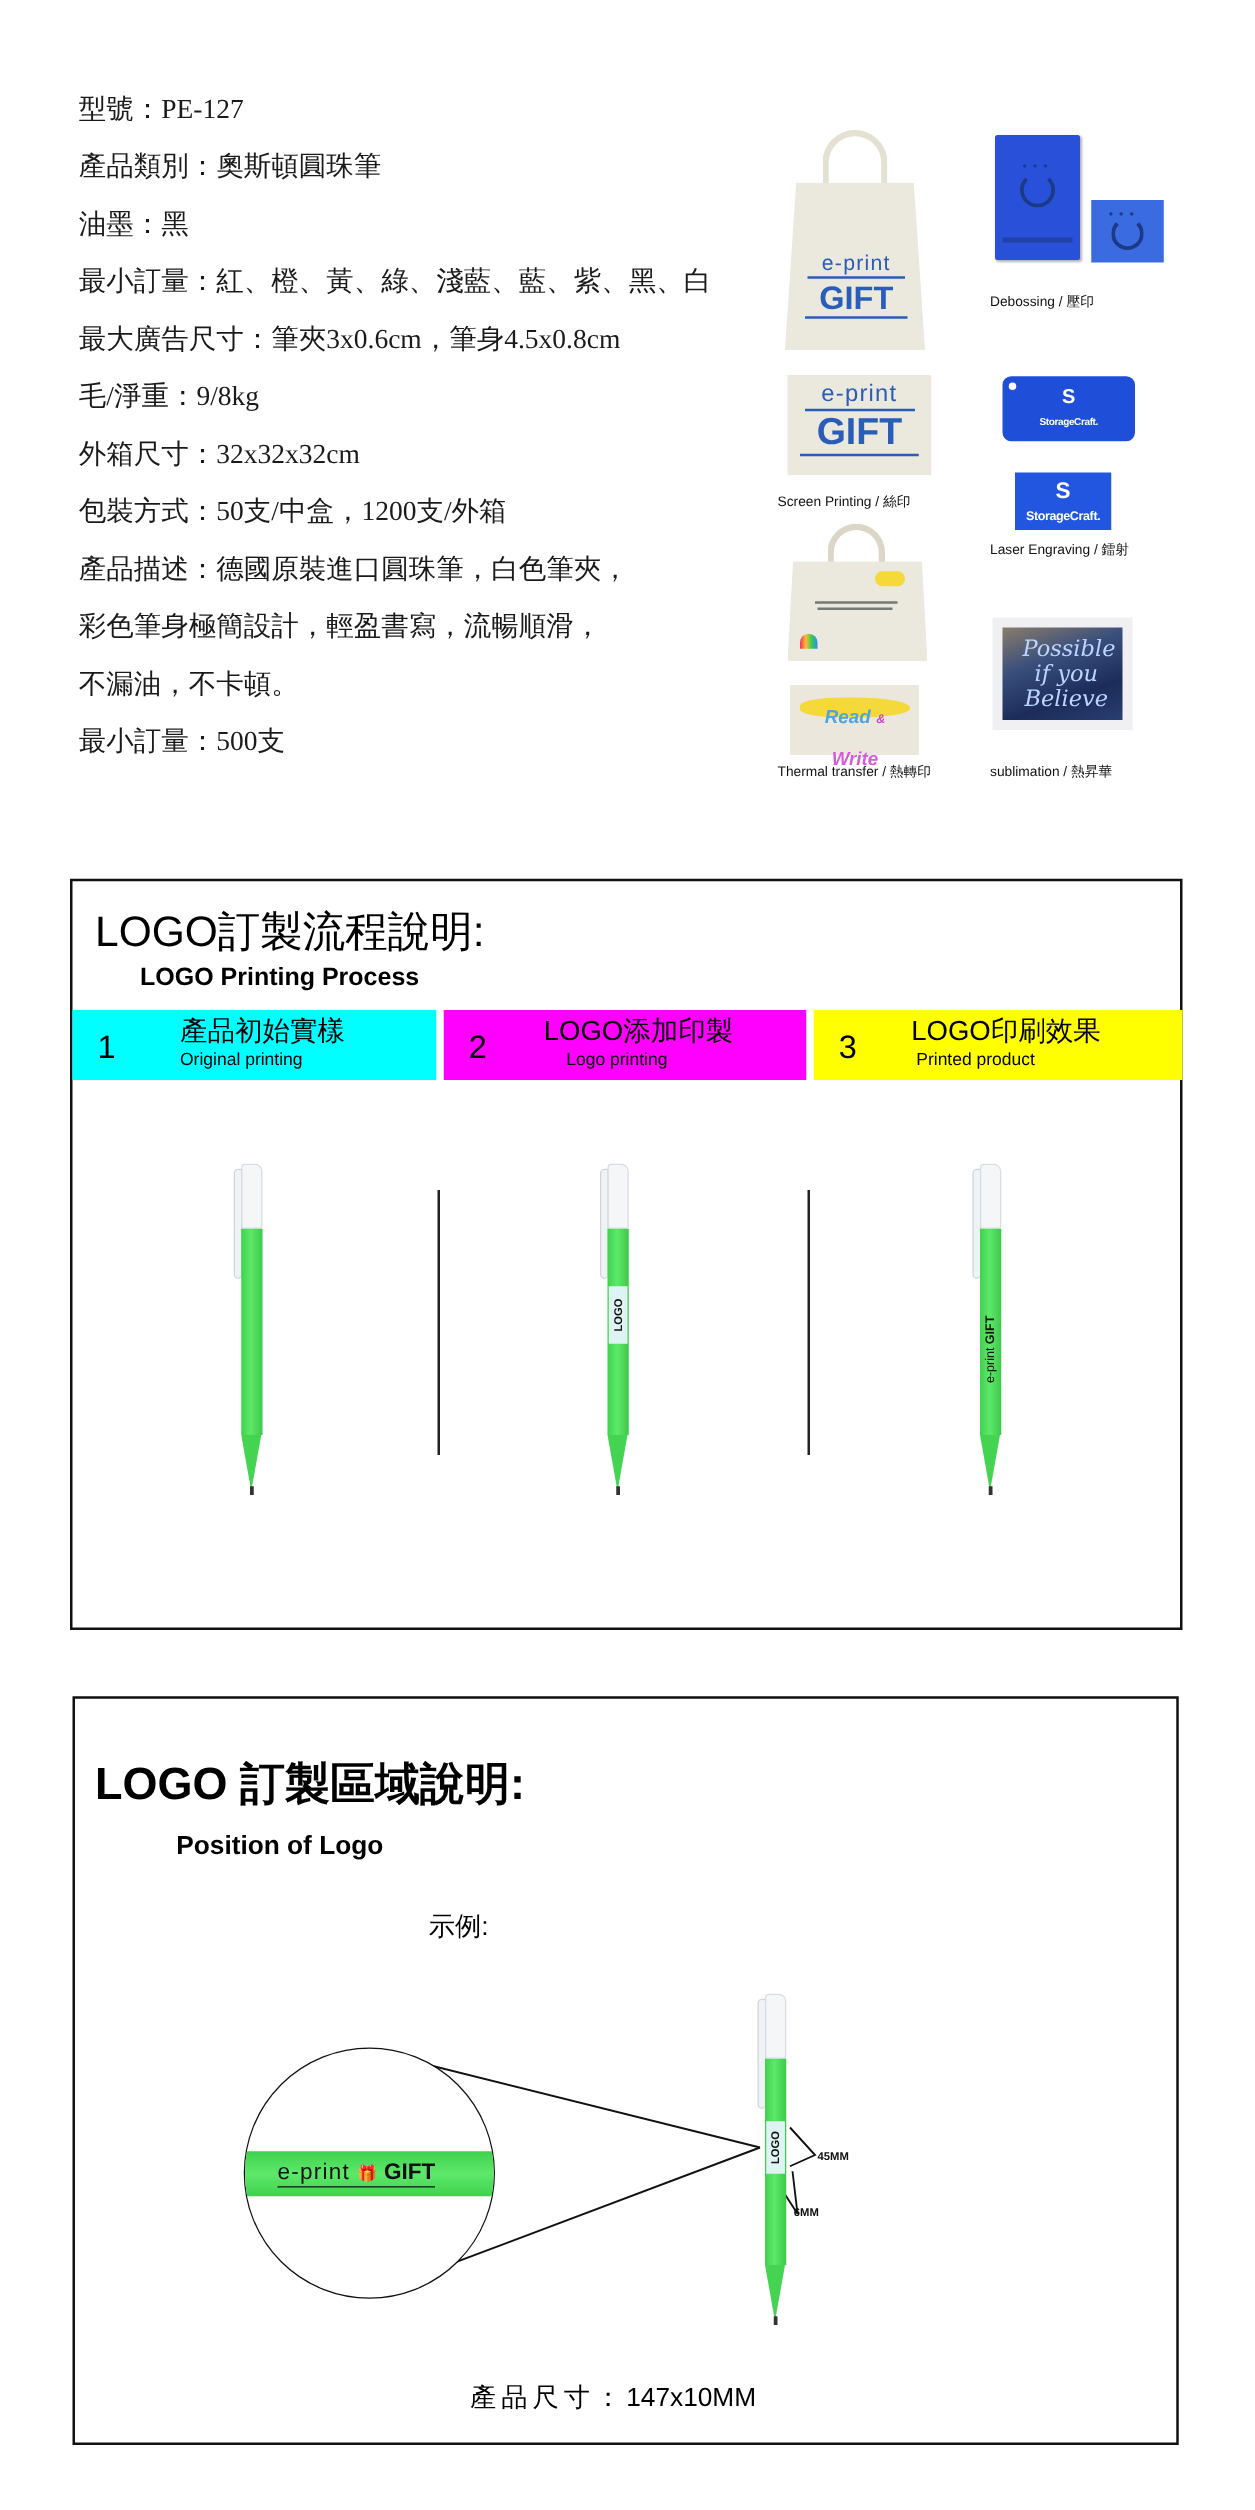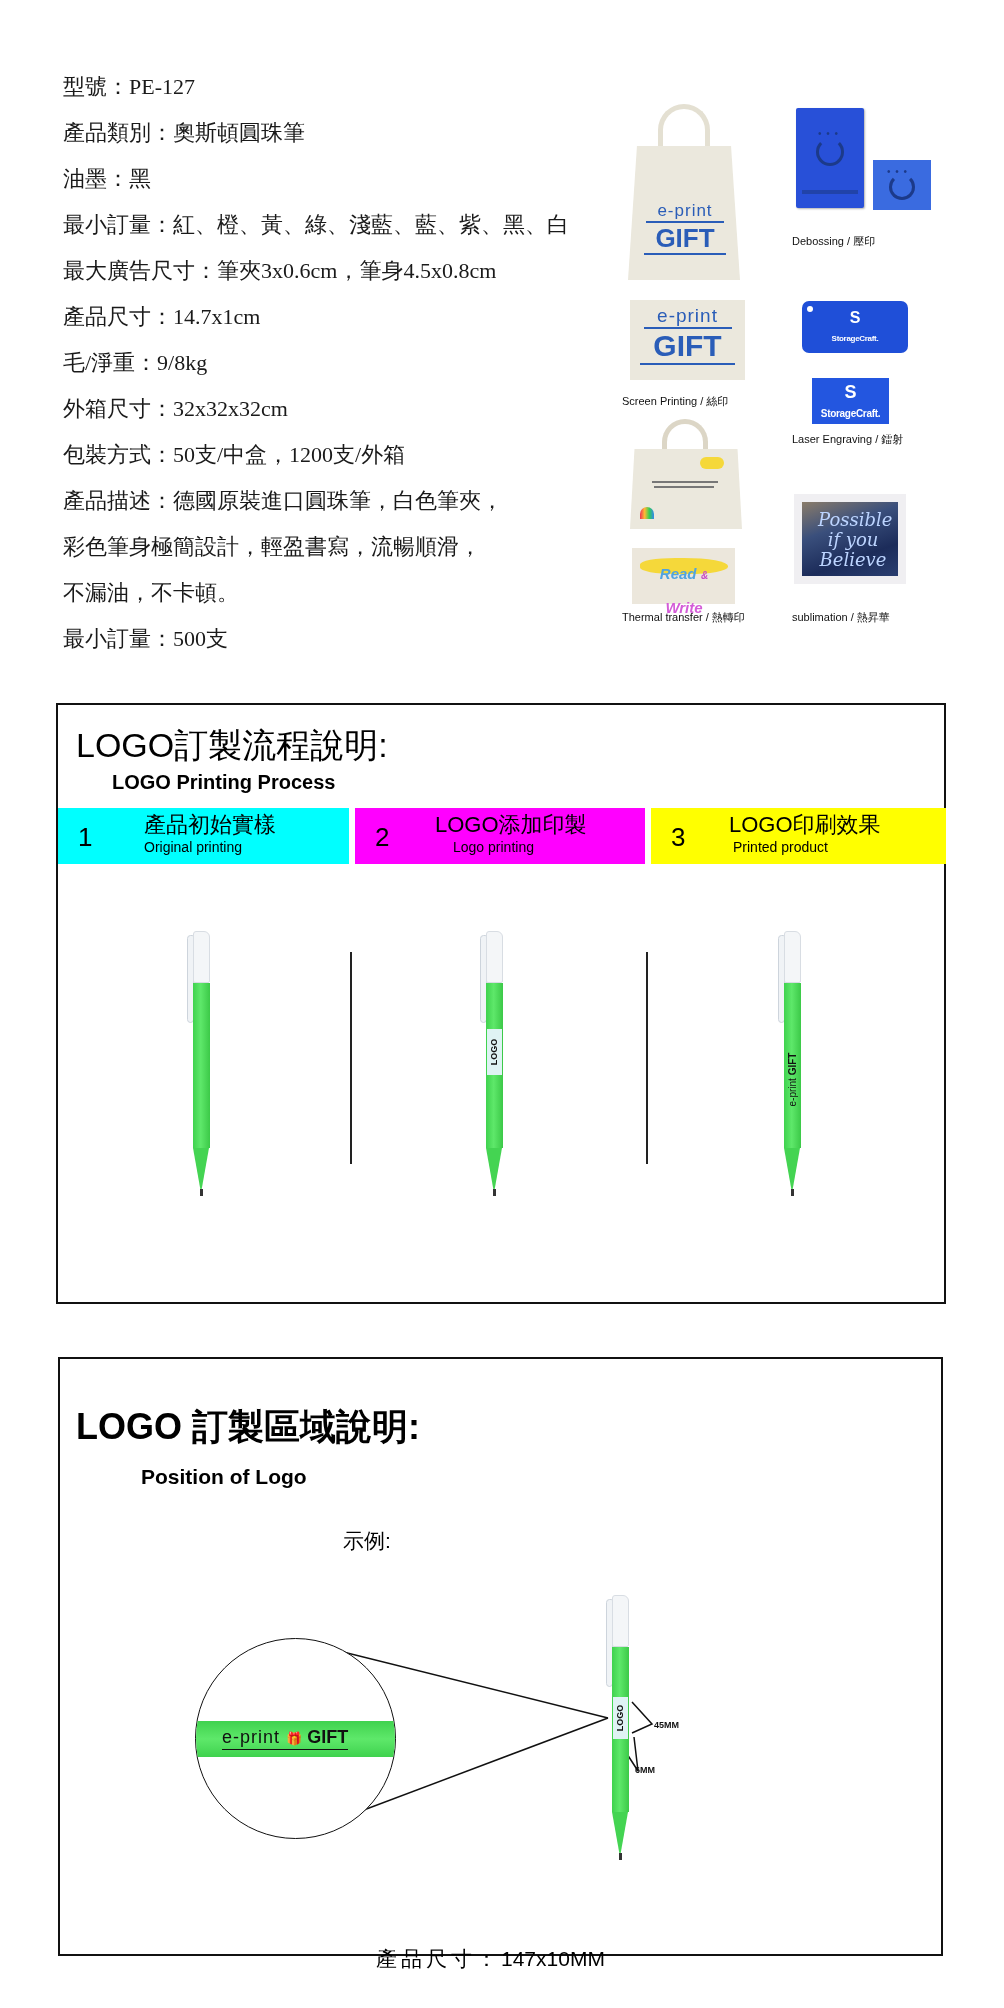--- a/index.html
+++ b/index.html
@@ -64,42 +64,41 @@
   .pen .barrel { position: absolute; left: 3px; top: 52px; width: 17px; height: 165px; background: linear-gradient(90deg, #3fd24e 0%, #5ee86a 45%, #3cc948 100%); }
   .pen .taper { position: absolute; left: 3px; top: 217px; width: 0; height: 0; border-left: 8.5px solid transparent; border-right: 8.5px solid transparent; border-top: 45px solid #44d452; }
   .pen .tip { position: absolute; left: 10px; top: 258px; width: 3px; height: 7px; background: #333; }
   .pen .logo-label { position: absolute; left: 4px; width: 15px; background: #dff3f4; display: flex; align-items: center; justify-content: center; }
   .pen .logo-label span { transform: rotate(-90deg); font-size: 9px; font-weight: bold; color: #111; white-space: nowrap; }
   .pen .print-mark { position: absolute; left: 3px; width: 17px; display: flex; align-items: center; justify-content: center; }
   .pen .print-mark span { transform: rotate(-90deg); font-size: 10px; color: #111; white-space: nowrap; }
   .pen .print-mark b { font-weight: bold; }
 
   .example-label { position: absolute; left: 283px; top: 168px; font-size: 21px; color: #000; }
-  .size-label { position: absolute; left: 316px; top: 545px; font-size: 21px; color: #000; white-space: nowrap; margin-top: 41px; }
+  .size-label { position: absolute; left: 316px; top: 545px; font-size: 21px; color: #000; white-space: nowrap; }
   .size-label .zh { font-family: "DejaVu Serif", serif; letter-spacing: 4px; }
 
   .zoom-circle { position: absolute; left: 135px; top: 279px; width: 201px; height: 201px; border: 1.5px solid #111; border-radius: 50%; overflow: hidden; background: #fff; }
   .zoom-band { position: absolute; left: 0; right: 0; top: 82px; height: 36px; background: linear-gradient(180deg, #3fd24e, #5ee86a 50%, #3fd24e); }
   .zoom-print { position: absolute; left: 26px; top: 88px; font-size: 18px; color: #111; white-space: nowrap; border-bottom: 1.5px solid #111; line-height: 20px; }
   .zoom-print .ep { font-weight: normal; letter-spacing: 1px; }
   .zoom-print .gift { font-weight: bold; }
 
   .dim { position: absolute; font-size: 9px; font-weight: bold; color: #111; }
   svg.lines { position: absolute; left: 0; top: 0; overflow: visible; }
 </style>
 </head>
 <body>
 
 <div class="specs">
   <div class="spec-line">型號：PE-127</div>
   <div class="spec-line">產品類別：奧斯頓圓珠筆</div>
   <div class="spec-line">油墨：黑</div>
   <div class="spec-line">最小訂量：紅、橙、黃、綠、淺藍、藍、紫、黑、白</div>
   <div class="spec-line">最大廣告尺寸：筆夾3x0.6cm，筆身4.5x0.8cm</div>
-  <div class="spec-line">產品尺寸：14.7x1cm</div>
   <div class="spec-line">毛/淨重：9/8kg</div>
   <div class="spec-line">外箱尺寸：32x32x32cm</div>
   <div class="spec-line">包裝方式：50支/中盒，1200支/外箱</div>
   <div class="spec-line">產品描述：德國原裝進口圓珠筆，白色筆夾，</div>
   <div class="spec-line">彩色筆身極簡設計，輕盈書寫，流暢順滑，</div>
   <div class="spec-line">不漏油，不卡頓。</div>
   <div class="spec-line">最小訂量：500支</div>
 </div>
 
 <div class="gallery">

